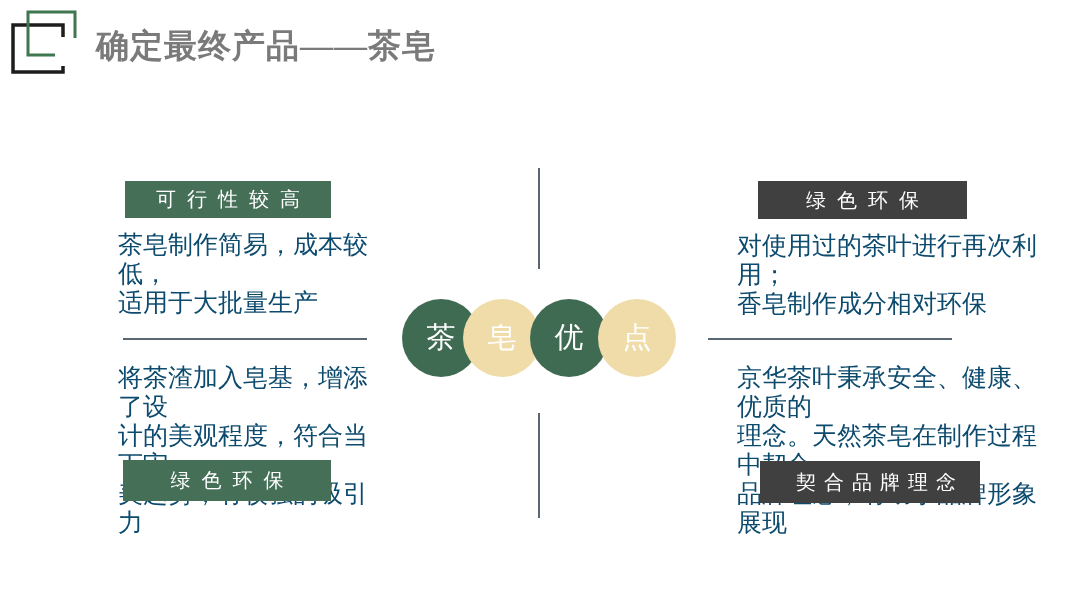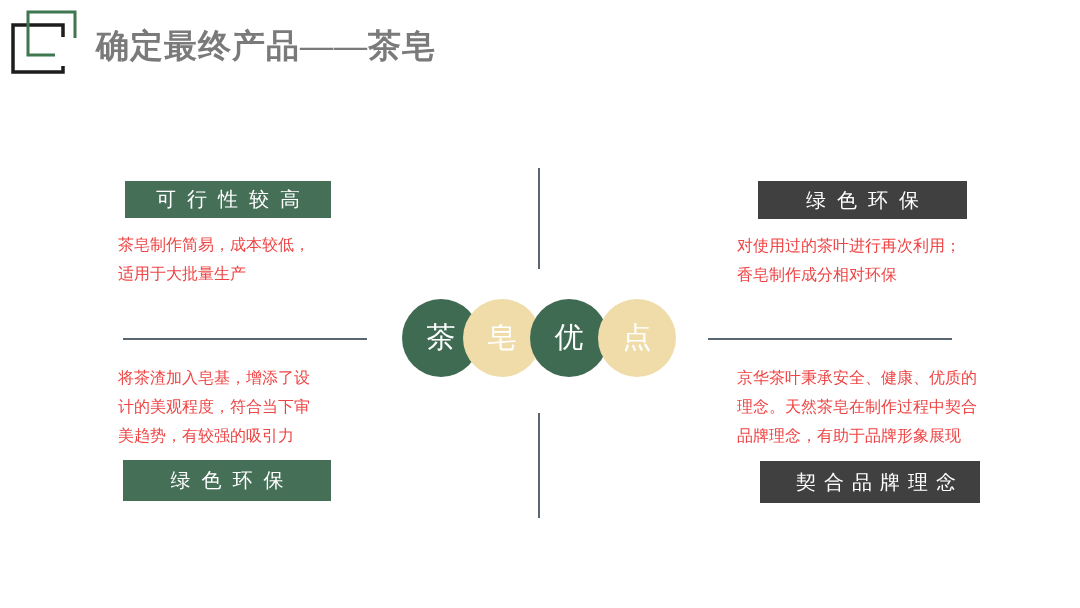--- a/index.html
+++ b/index.html
@@ -31,21 +31,21 @@
   .bg-beige{background:#404040;}
   .ls11{letter-spacing:11px;padding-left:11px;}
   .ls8{letter-spacing:8px;padding-left:20px;}
   .box-tl{left:125px;top:181px;width:195px;height:37px;}
   .box-tr{left:758px;top:181px;width:198px;height:38px;}
   .box-bl{left:123px;top:460px;width:197px;height:41px;}
   .box-br{left:760px;top:461px;width:200px;height:42px;}
 
   .body-text{
     position:absolute;
-    font-size:16px;line-height:29px;color:#ef4444;
+    font-size:25px;line-height:29px;color:#0c4a6e;
     white-space:pre-line;
   }
   .body-tl{left:118px;top:230px;width:270px;}
   .body-tr{left:737px;top:231px;width:300px;}
   .body-bl{left:118px;top:363px;width:270px;}
   .body-br{left:737px;top:363px;width:300px;}
 
   .circle{
     position:absolute;top:299px;width:78px;height:78px;border-radius:50%;
     display:flex;align-items:center;justify-content:center;

